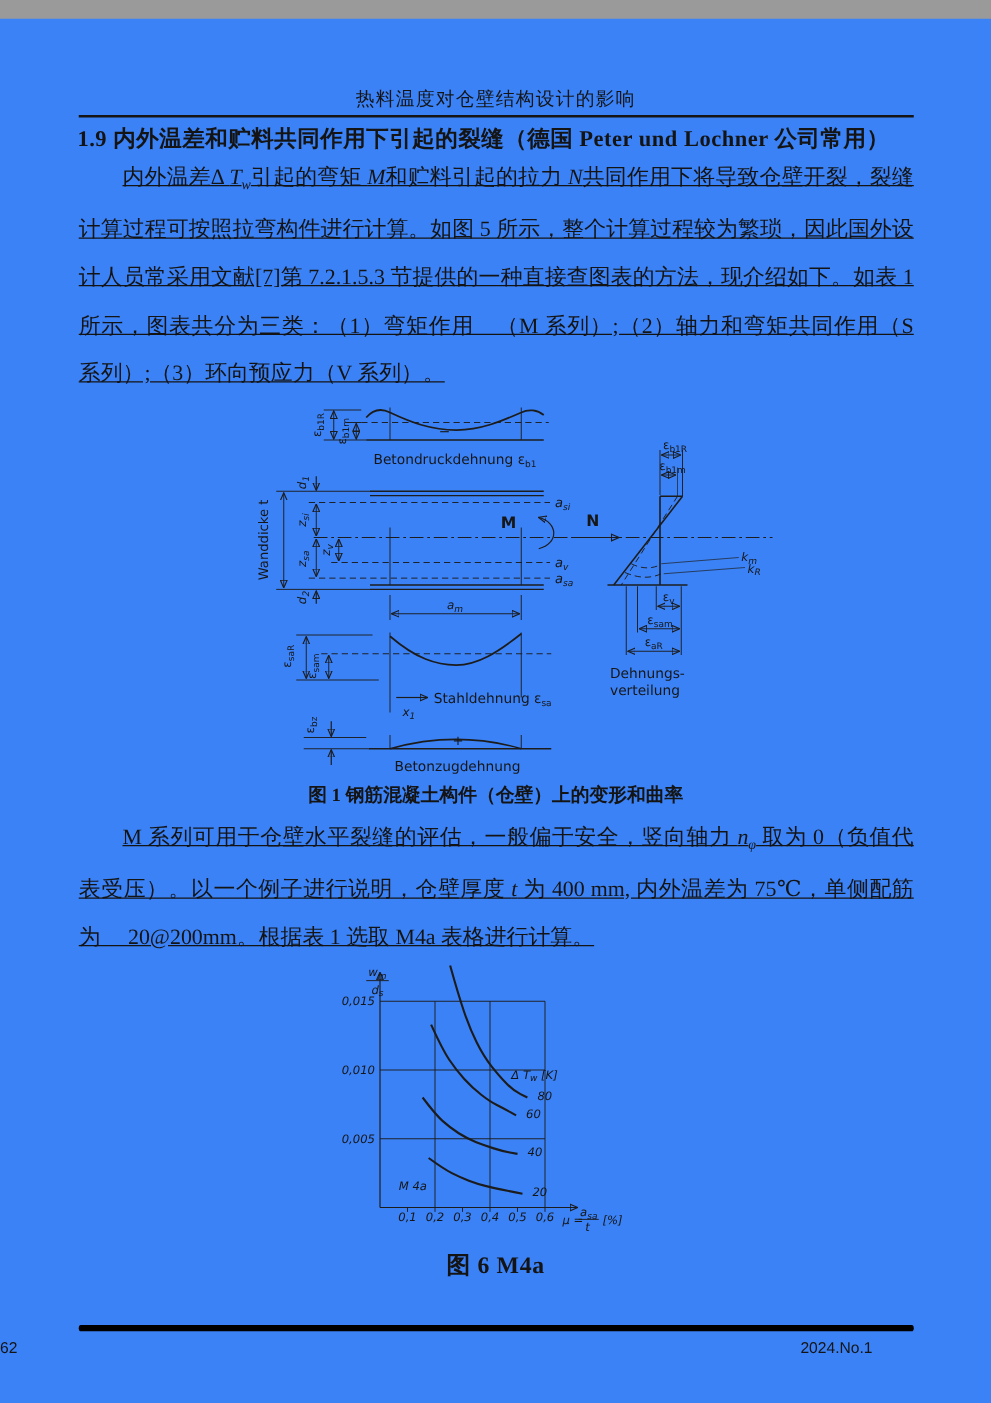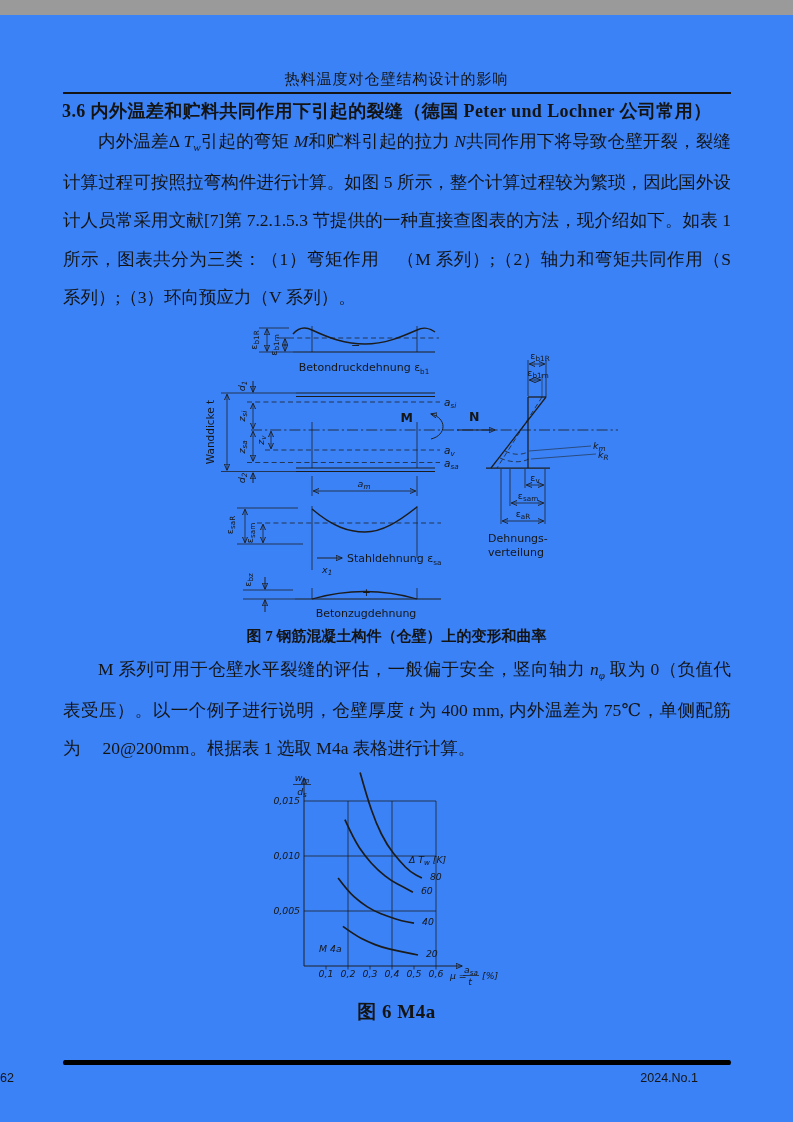--- a/index.html
+++ b/index.html
@@ -2,21 +2,21 @@
 <html><head>
 <meta charset="utf-8">
 <style>
   html,body{margin:0;padding:0;background:#9a9a9a;}
   .page{position:relative;width:793px;height:1122px;margin:15px auto;background:#3b82f6;
         font-family:"Liberation Serif","DejaVu Serif",serif;color:#141414;overflow:hidden;}
   .hdr-title{position:absolute;top:55px;left:0;right:0;text-align:center;font-size:15px;letter-spacing:1px;}
   .hdr-rule{position:absolute;top:77px;left:63px;width:668px;height:2px;background:#151515;}
   .sec-heading{position:absolute;top:84px;left:62px;width:672px;font-size:18px;font-weight:bold;
                letter-spacing:0.4px;white-space:nowrap;}
-  .para{position:absolute;left:63px;width:668px;font-size:17.5px;line-height:38.5px;text-align:justify;}
+  .para{position:absolute;left:63px;width:668px;font-size:17.5px;line-height:38.5px;text-align:justify;text-decoration:underline;}
   .indent{text-indent:2em;}
   #p1{top:107px;} #p2{top:635px;} #p3{top:994px;}
   .var{font-style:italic;font-family:"Liberation Serif","DejaVu Serif",serif;}
   .b{font-weight:bold;}
   .sub{font-size:64%;position:relative;top:0.33em;}
   .cap{position:absolute;left:0;right:0;text-align:center;font-weight:bold;}
   #cap5{top:612px;font-size:15px;}
   #cap6{top:984px;font-size:19px;letter-spacing:0.5px;}
   #fig5{position:absolute;left:193px;top:303px;}
   #fig6{position:absolute;left:272px;top:750px;}
@@ -44,21 +44,21 @@
   .ch{font-size:9.3px;font-style:italic;}
 </style>
 </head>
 <body>
 
 <div class="page">
 
   <div class="hdr-title">热料温度对仓壁结构设计的影响</div>
   <div class="hdr-rule"></div>
 
-  <div class="sec-heading">3.6 内外温差和贮料共同作用下引起的裂缝（德国 Peter und Lochner 公司常用）</div>
+  <div class="sec-heading">1.9 内外温差和贮料共同作用下引起的裂缝（德国 Peter und Lochner 公司常用）</div>
 
   <div id="p1" class="para indent"><span>内外温差Δ </span><span class="var">T</span><span class="var sub">w</span><span>引起的弯矩 </span><span class="var">M</span><span>和贮料引起的拉力 </span><span class="var">N</span><span>共同作用下将导致仓壁开裂，裂缝计算过程可按照拉弯构件进行计算。如图 5 所示，整个计算过程较为繁琐，因此国外设计人员常采用文献[7]第 7.2.1.5.3 节提供的一种直接查图表的方法，现介绍如下。如表 1 所示，图表共分为三类：（1）弯矩作用　（M 系列）;（2）轴力和弯矩共同作用（S 系列）;（3）环向预应力（V 系列）。</span></div>
 
   <svg id="fig5" width="430" height="307" viewBox="0 0 430 307">
     <defs>
       <marker id="ah" viewBox="0 0 8 8" refX="7.2" refY="4" markerWidth="6.5" markerHeight="6.5" markerUnits="userSpaceOnUse" orient="auto-start-reverse">
         <path d="M0,0.7 L7.6,4 L0,7.3 z" fill="#1c1c1c" stroke="none"></path>
       </marker>
     </defs>
 
@@ -174,21 +174,21 @@
       <line class="dim" x1="318.5" y1="185" x2="350.5" y2="185"></line>
       <line class="dim" x1="309.5" y1="203" x2="350.5" y2="203"></line>
       <text class="t9" x="342" y="163" text-anchor="middle"><tspan>ε</tspan><tspan class="sb" dy="2.3">v</tspan></text>
       <text class="t9" x="335" y="181" text-anchor="middle"><tspan>ε</tspan><tspan class="sb" dy="2.3">sam</tspan></text>
       <text class="t9" x="330" y="199" text-anchor="middle"><tspan>ε</tspan><tspan class="sb" dy="2.3">aR</tspan></text>
       <text class="t11" x="295" y="224">Dehnungs-</text>
       <text class="t11" x="295" y="238">verteilung</text>
     </g>
   </svg>
 
-  <div id="cap5" class="cap">图 7 钢筋混凝土构件（仓壁）上的变形和曲率</div>
+  <div id="cap5" class="cap">图 1 钢筋混凝土构件（仓壁）上的变形和曲率</div>
 
   <div id="p2" class="para indent"><span>M 系列可用于仓壁水平裂缝的评估，一般偏于安全，竖向轴力 </span><span class="var">n</span><span class="var sub">φ</span><span> 取为 0（负值代表受压）。以一个例子进行说明，仓壁厚度 </span><span class="var">t</span><span> 为 400 mm, 内外温差为 75℃，单侧配筋为　 20@200mm。根据表 1 选取 M4a 表格进行计算。</span></div>
 
   <svg id="fig6" width="262" height="232" viewBox="0 0 262 232">
     <g id="chart-grid">
         <line x1="32" y1="146" x2="164" y2="146" class="thin"></line>
         <line x1="32" y1="91" x2="164" y2="91" class="thin"></line>
         <line x1="32" y1="36" x2="164" y2="36" class="thin"></line>
         <line x1="76" y1="36" x2="76" y2="201" class="thin"></line>
         <line x1="120" y1="36" x2="120" y2="201" class="thin"></line>

